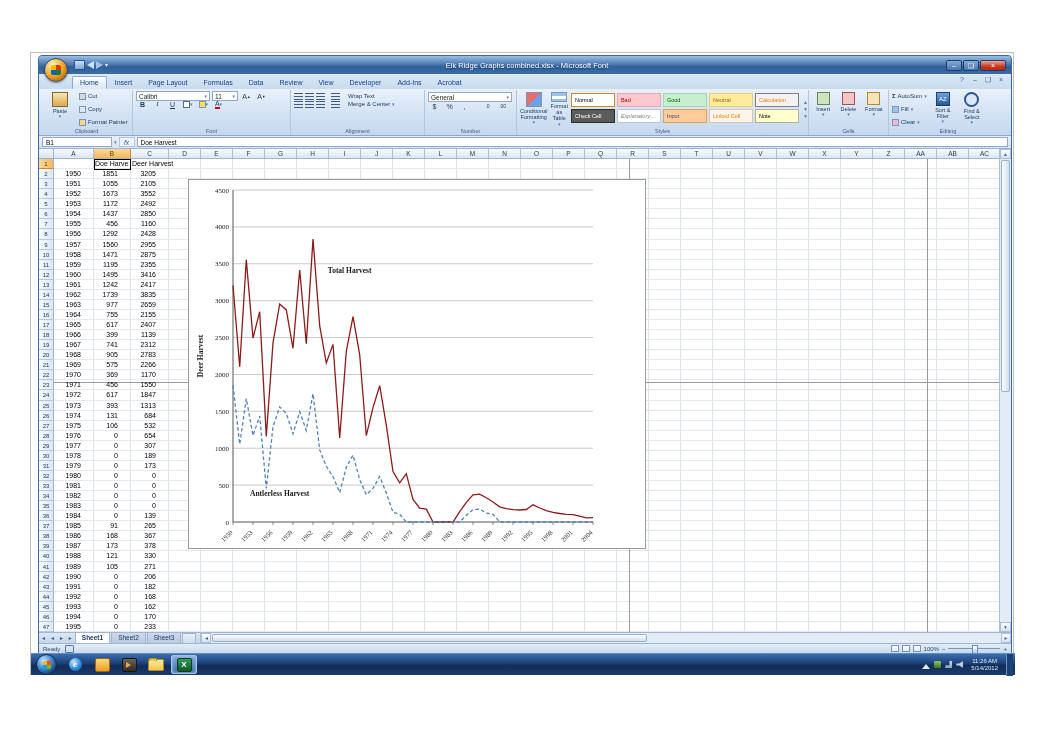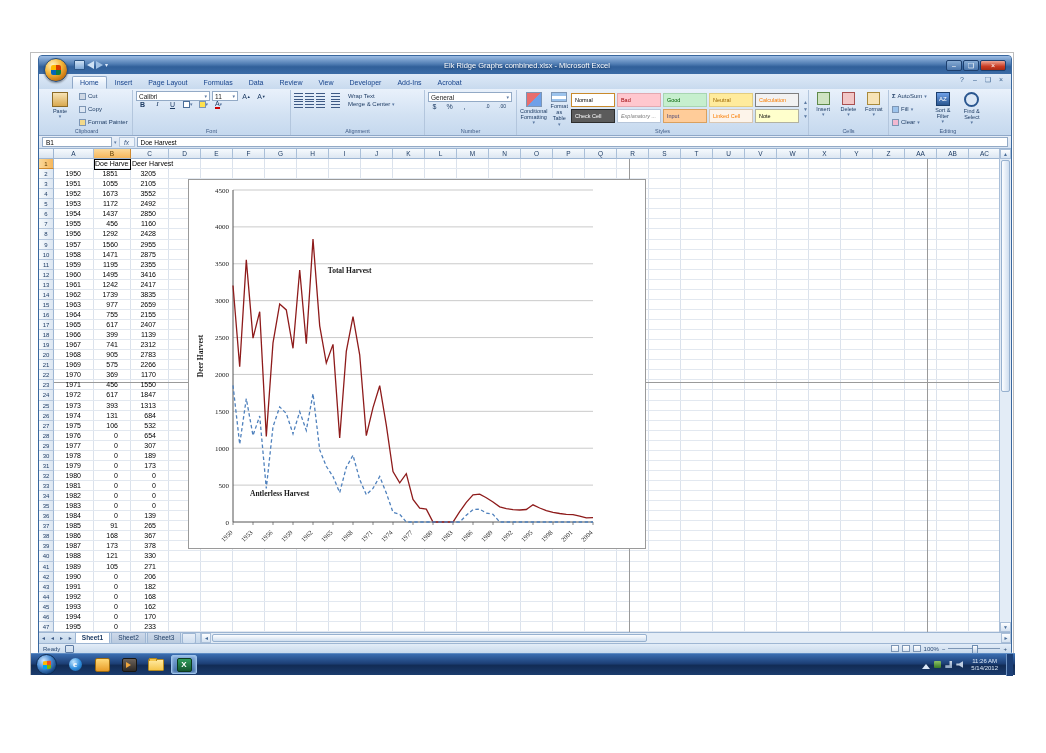--- a/index.html
+++ b/index.html
@@ -124,21 +124,21 @@
     <div class="titlebar">
       <div class="orb">
           <div class="orb-core"></div>
         </div>
       <div class="qat">
         <span class="qbtn qsave"></span>
         <span class="qundo"></span>
         <span class="qredo"></span>
         <span class="qdrop">▾</span>
       </div>
-      <div class="title">Elk Ridge Graphs combined.xlsx - Microsoft Excel</div>
+      <div class="title">Elk Ridge Graphs combined.xlsx - Microsoft Font</div>
       <div class="winbtns">
         <div class="wb">–</div>
         <div class="wb">❏</div>
         <div class="wb close">×</div>
       </div>
     </div>
 
     <div class="tabrow" id="rtabs">
       <div class="rtab active">Home</div>
         <div class="rtab">Insert</div>

